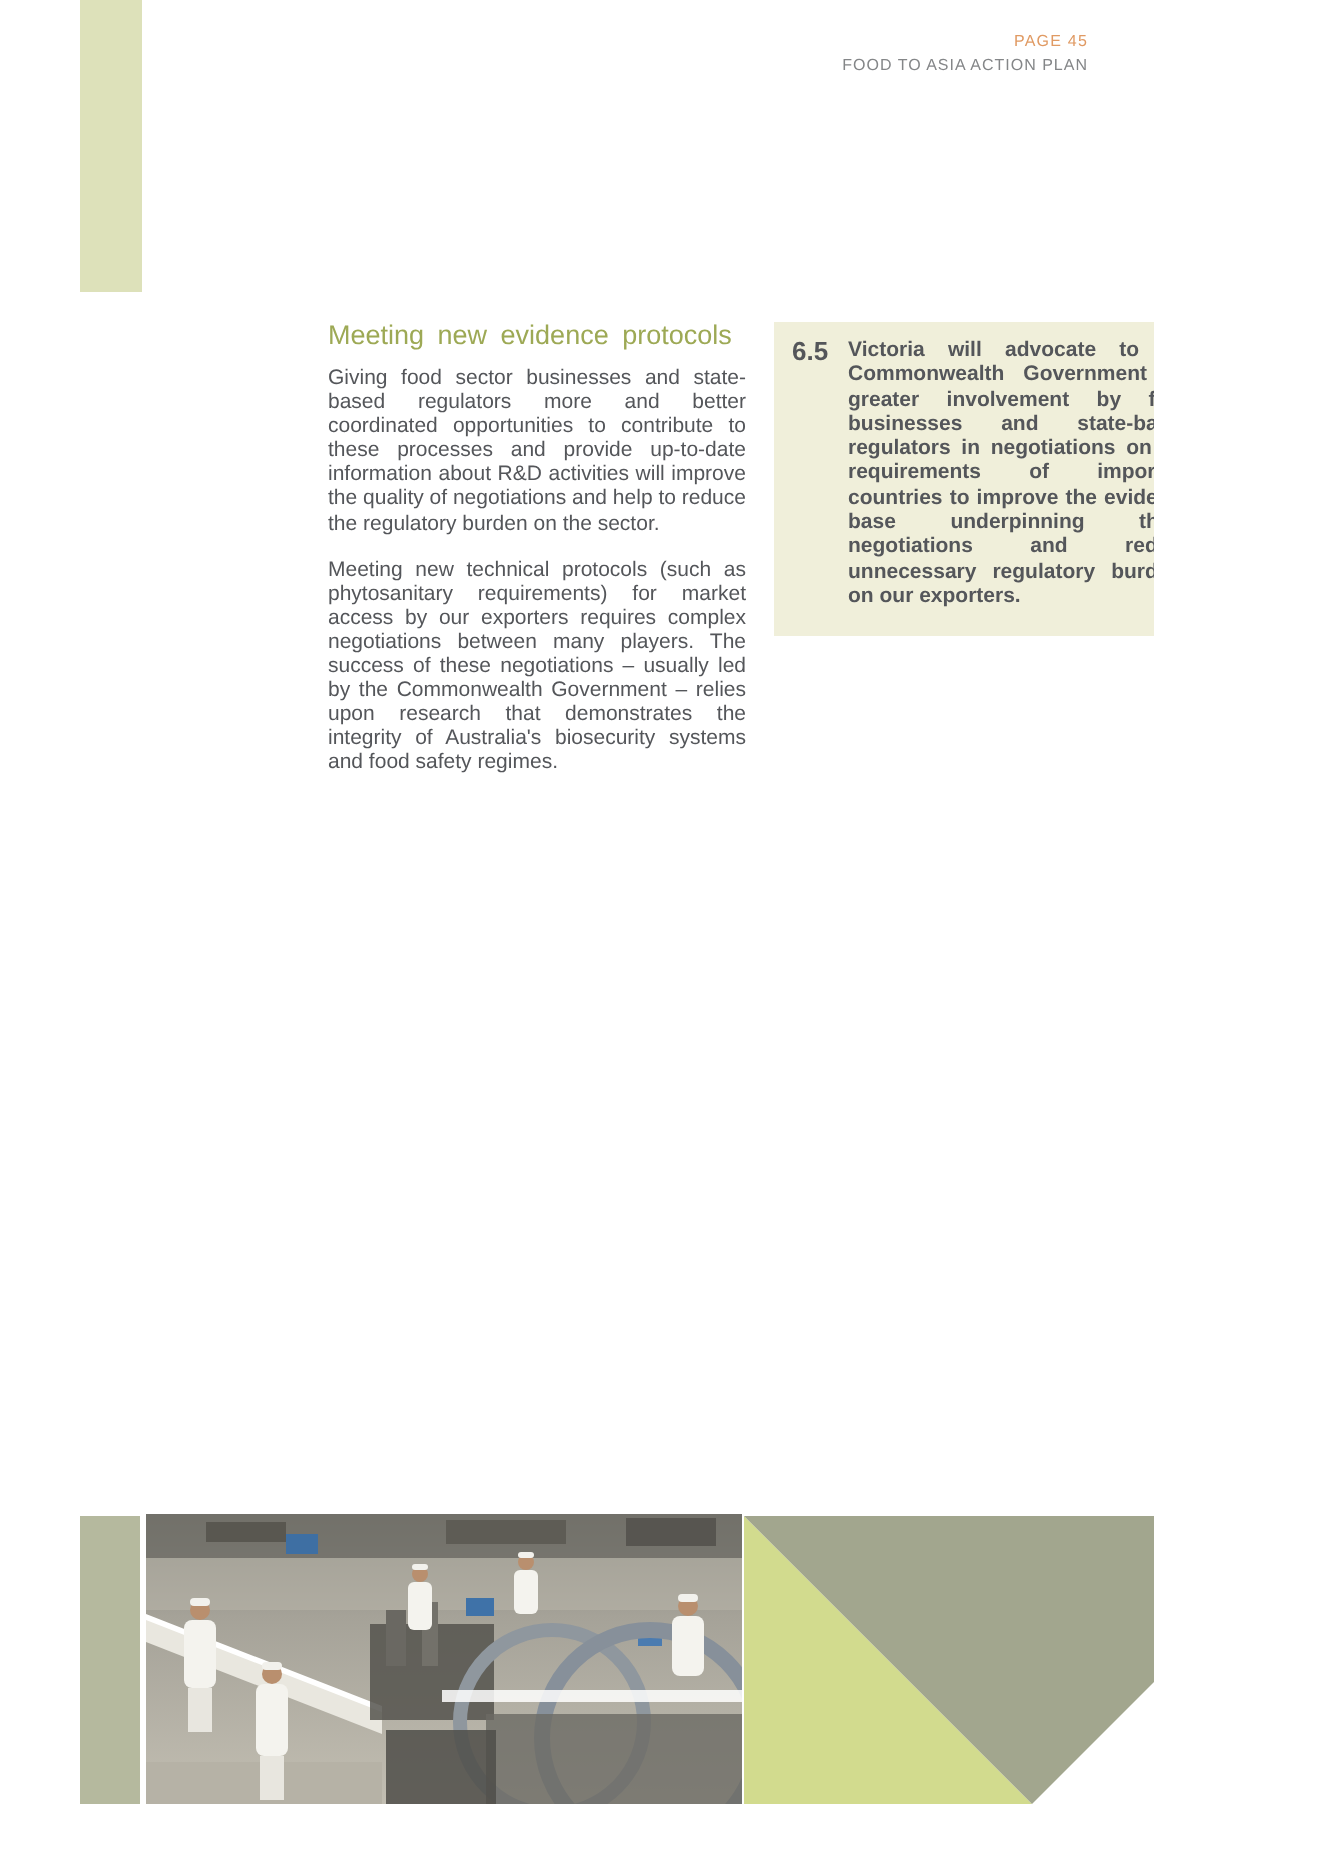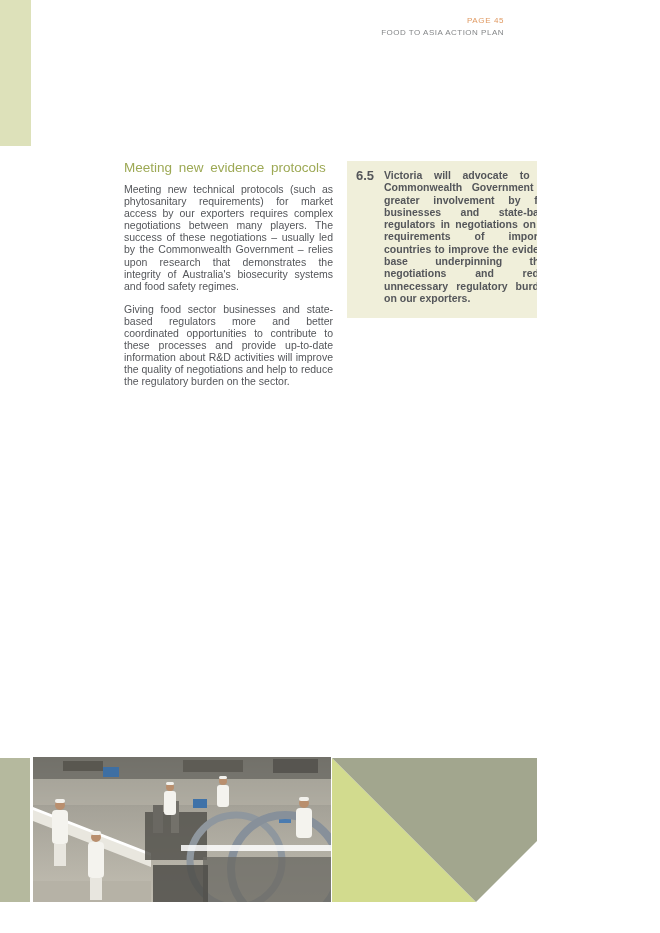--- a/index.html
+++ b/index.html
@@ -1,18 +1,18 @@
 <!DOCTYPE html>
 <html style="--bar_left: #dde1ba; --bar_right: #cdd595; --page_label_orange: #e09a63; --doc_title_gray: #848688; --heading_olive: #9da955; --body_text: #54565a; --actions_orange: #e59a5d; --action_box_bg: #f0efda; --strip_sage: #b5b99e; --tri_light_green: #d2db8e; --tri_sage: #a2a68e; --bar_peach: #fbe4c1;"><head>
 <meta charset="utf-8">
 <style>
   html,body { margin:0; padding:0; background:#ffffff; }
   .page {
     position:relative; width:537px; height:933px; background:#ffffff;
-    font-family:"Liberation Sans", sans-serif; overflow:hidden;
+    font-family:"Liberation Sans", sans-serif; overflow:hidden;margin-left:40px;
   }
 
   
   .bar-left  { position:absolute; left:0; top:0; width:31px; height:146px; background:var(--bar_left); }
   .bar-right { position:absolute; left:644px; top:0; width:16px; height:146px; background:var(--bar_right); }
 
   
   .header { position:absolute; top:16px; right:33px; text-align:right; }
   .page-label { font-size:8px; letter-spacing:0.6px; color:var(--page_label_orange); }
   .doc-title  { font-size:8px; letter-spacing:0.5px; color:var(--doc_title_gray); margin-top:3px; }
@@ -55,22 +55,22 @@
   <div class="bar-left"></div>
   <div class="bar-right"></div>
 
   <div class="header">
     <div class="page-label">PAGE 45</div>
     <div class="doc-title">FOOD TO ASIA ACTION PLAN</div>
   </div>
 
   <div class="col-left">
     <h1>Meeting new evidence protocols</h1>
+    <p class="body">Giving food sector businesses and state-based regulators more and better coordinated opportunities to contribute to these processes and provide up-to-date information about R&amp;D activities will improve the quality of negotiations and help to reduce the regulatory burden on the sector.</p>
     <p class="body">Meeting new technical protocols (such as phytosanitary requirements) for market access by our exporters requires complex negotiations between many players. The success of these negotiations – usually led by the Commonwealth Government – relies upon research that demonstrates the integrity of Australia's biosecurity systems and food safety regimes.</p>
-    <p class="body">Giving food sector businesses and state-based regulators more and better coordinated opportunities to contribute to these processes and provide up-to-date information about R&amp;D activities will improve the quality of negotiations and help to reduce the regulatory burden on the sector.</p>
   </div>
 
   <div class="col-right">
     <div class="action-box">
       <span class="action-num">6.5</span>
       <p class="action-text">Victoria will advocate to the Commonwealth Government for greater involvement by food businesses and state-based regulators in negotiations on the requirements of importing countries to improve the evidence base underpinning these negotiations and reduce unnecessary regulatory burdens on our exporters.</p>
     </div>
   </div>
 
   <div class="band">

